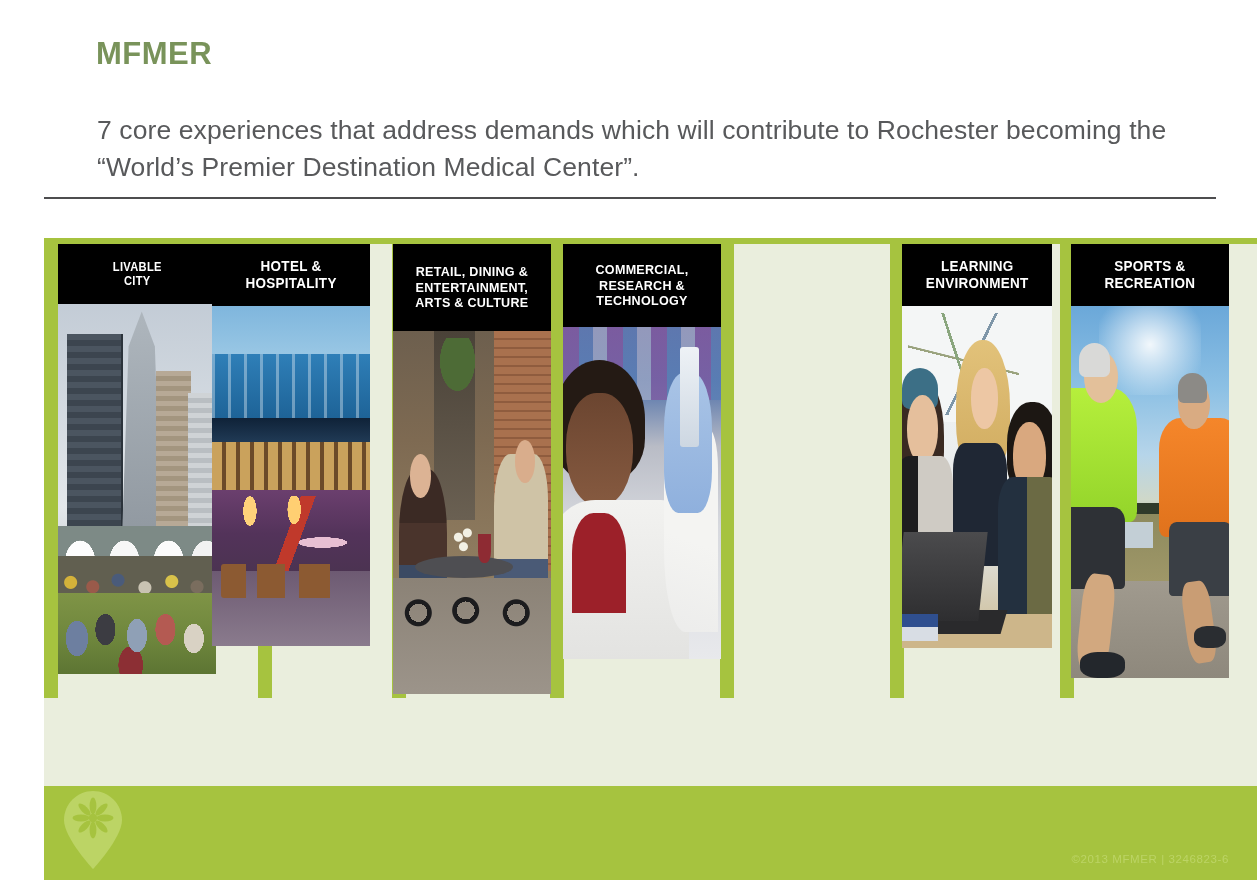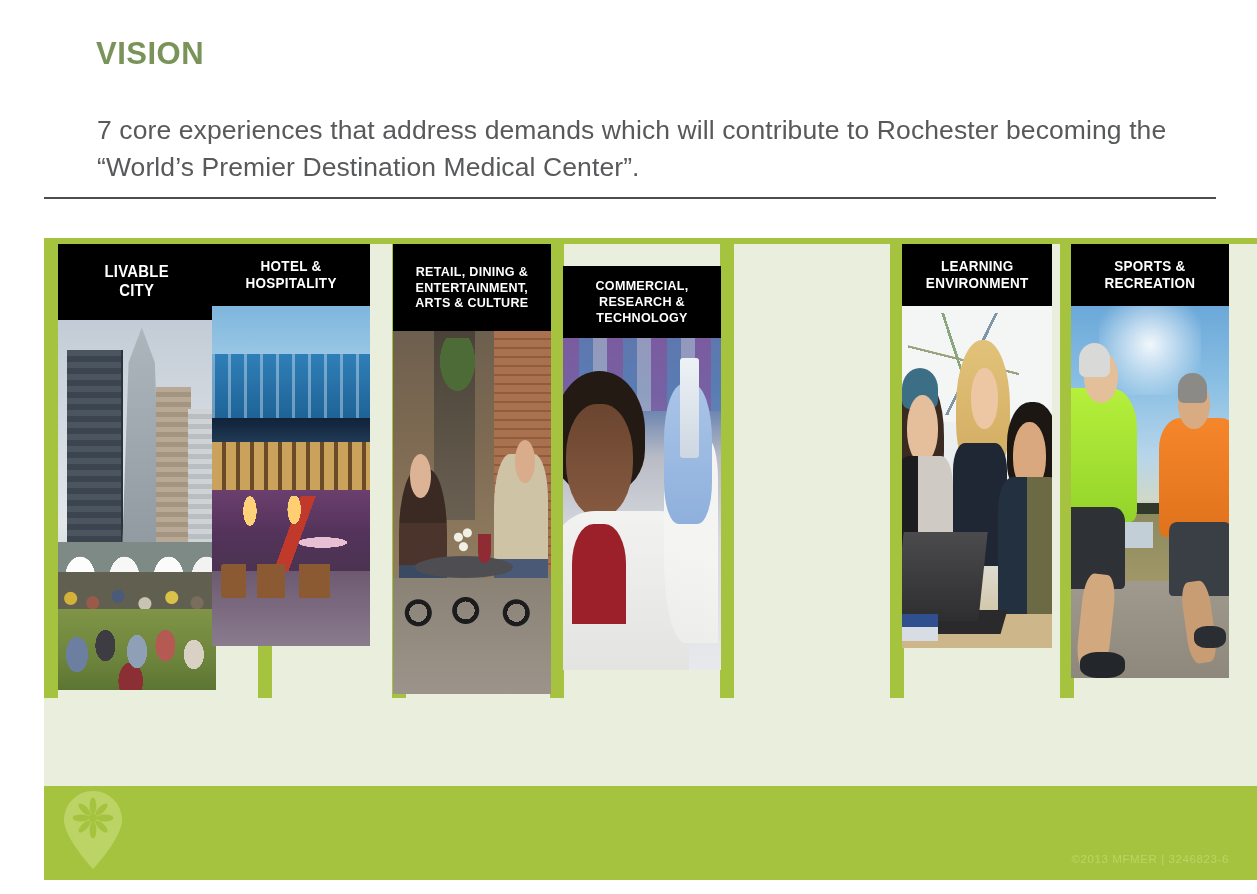--- a/index.html
+++ b/index.html
@@ -554,39 +554,39 @@
     background:#c99d74; transform: rotate(-8deg); border-radius:30%;
   }
   .art-run .r2-shoe {
     position:absolute; right:2%; top:86%; width:20%; height:6%;
     background:#2a2d31; border-radius:40%;
   }
 </style>
 </head>
 <body>
 
-<div class="slide-title">VISION</div>
+<div class="slide-title">MFMER</div>
 <div class="slide-subtitle">7 core experiences that address demands which will contribute to Rochester becoming the “World’s Premier Destination Medical Center”.</div>
 <div class="title-rule"></div>
 
 <div class="panel">
   <div class="panel-green-top"></div>
   <div class="panel-green-left"></div>
 
   <div class="columns">
 
     <div class="col-divider" style="left:214px; height:454px;"></div>
     <div class="col-divider" style="left:348px; height:454px;"></div>
     <div class="col-divider" style="left:506px; height:454px;"></div>
     <div class="col-divider" style="left:676px; height:454px;"></div>
     <div class="col-divider" style="left:846px; height:454px;"></div>
     <div class="col-divider" style="left:1016px; height:454px;"></div>
 
     <div class="column" style="left:14px; width:158px;">
-      <div class="col-header" style="height:76px; font-size:16px;">
+      <div class="col-header" style="height:60px; font-size:12px;">
         <div>
           <span>LIVABLE</span>
           <span>CITY</span>
         </div>
       </div>
       <div class="photo art-city" style="height:370px;">
         <div class="ph-layer sky"></div>
         <div class="tower-a"></div>
           <div class="tower-b"></div>
           <div class="tower-c"></div>
@@ -635,21 +635,21 @@
           <div class="man"></div>
           <div class="mface"></div>
         <div class="tabletop"></div>
           <div class="flowers"></div>
           <div class="wine"></div>
           <div class="ironwork"></div>
       </div>
     </div>
 
     <div class="column" style="left:519px; width:158px;">
-      <div class="col-header" style="height:72px; font-size:13.5px;margin-top:22px;">
+      <div class="col-header" style="height:83px; font-size:13.5px;">
         <div>
           <span>COMMERCIAL,</span>
           <span>RESEARCH &amp;</span>
           <span>TECHNOLOGY</span>
         </div>
       </div>
       <div class="photo art-lab" style="height:332px;">
         <div class="ph-layer bg"></div>
         <div class="shelf"></div>
           <div class="hair"></div>

